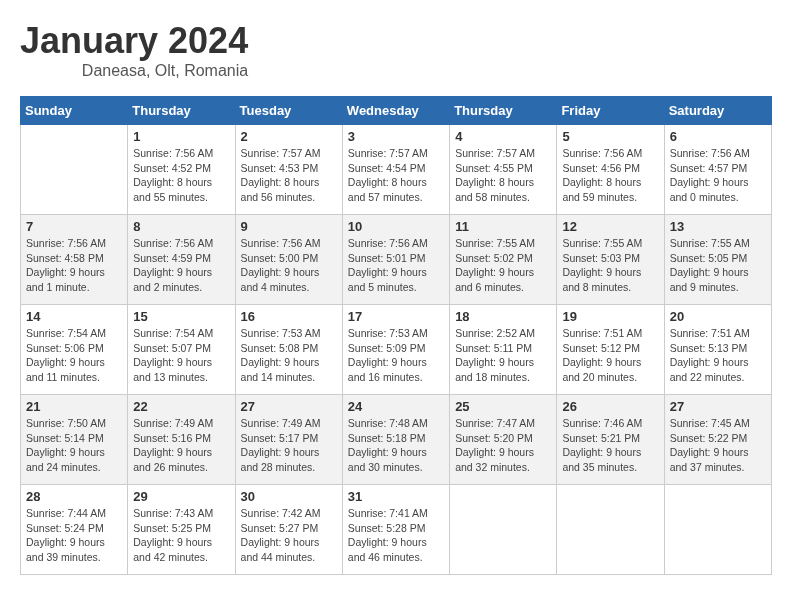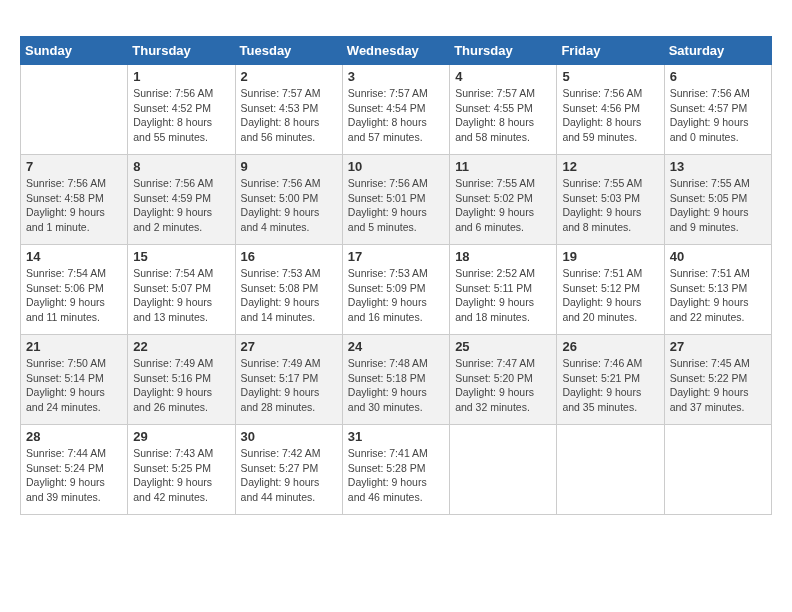--- a/index.html
+++ b/index.html
@@ -97,20 +97,22 @@
     }
     .calendar thead tr th {
       background-color: #2a6aad;
     }
   </style>
 </head>
 <body>
 
 <div class="header">
   <div class="title-block">
+    <div class="month-title">January 2024</div>
+    <div class="location">Daneasa, Olt, Romania</div>
   </div>
 </div>
 
 <table class="calendar">
   <thead>
     <tr>
     <th>Sunday</th>
         <th>Thursday</th>
         <th>Tuesday</th>
         <th>Wednesday</th>
@@ -253,21 +255,21 @@
 and 18 minutes.</div>
         </td>
         <td>
           <span class="day-number">19</span>
           <div class="day-info" style="white-space: pre-line;">Sunrise: 7:51 AM
 Sunset: 5:12 PM
 Daylight: 9 hours
 and 20 minutes.</div>
         </td>
         <td>
-          <span class="day-number">40</span>
+          <span class="day-number">20</span>
           <div class="day-info" style="white-space: pre-line;">Sunrise: 7:51 AM
 Sunset: 5:13 PM
 Daylight: 9 hours
 and 22 minutes.</div>
         </td>
       </tr>
       <tr>
         <td>
           <span class="day-number">21</span>
           <div class="day-info" style="white-space: pre-line;">Sunrise: 7:50 AM

